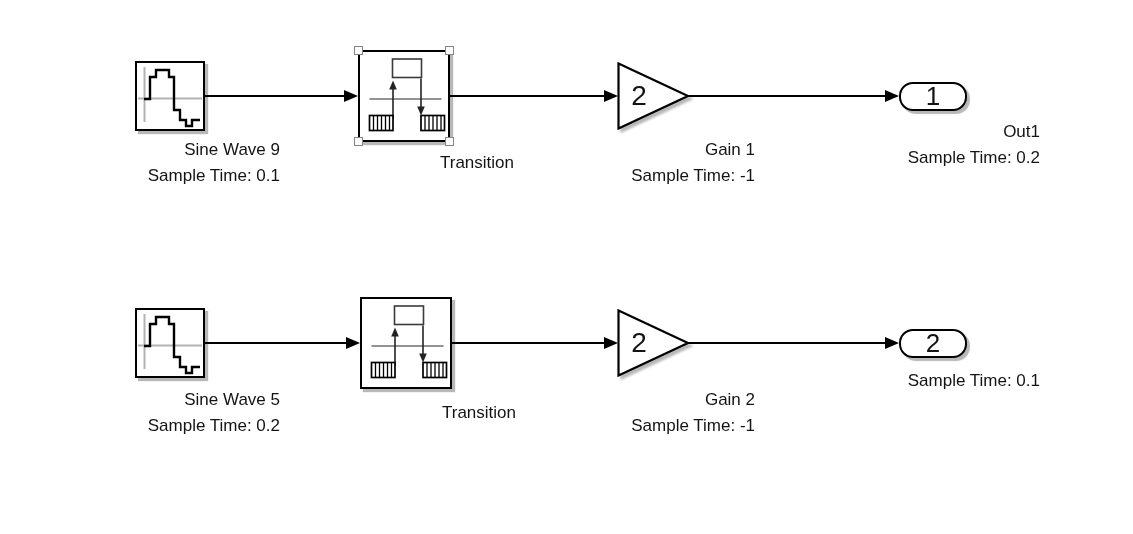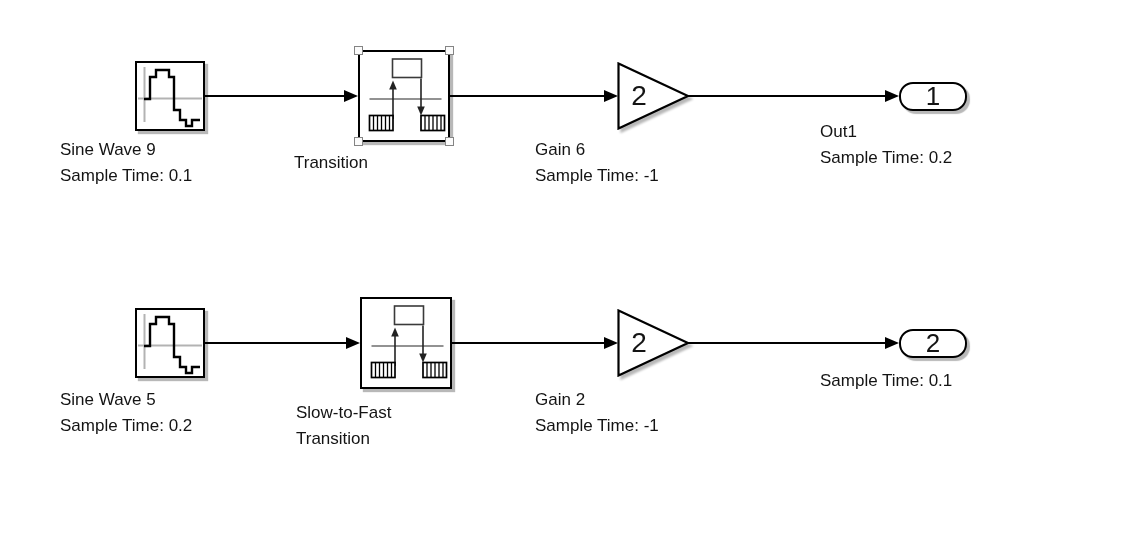--- a/index.html
+++ b/index.html
@@ -44,21 +44,21 @@
   
   .wire{position:absolute;height:2px;background:#000;}
   .arrow{
     position:absolute;width:0;height:0;
     border-top:6px solid transparent;
     border-bottom:6px solid transparent;
     border-left:14px solid #000;
   }
   
   .label{
-    position:absolute;width:220px;text-align:left;
+    position:absolute;width:220px;text-align:right;
     font-size:17px;line-height:26px;white-space:nowrap;
   }
 </style>
 </head>
 <body>
 
 <div class="canvas">
 
   <div class="block sine" style="left:135px;top:61px">
     <svg width="66" height="66" viewBox="0 0 66 66">
@@ -116,21 +116,21 @@
   </div>
 
   <div class="label" style="left:60px;top:137px">
     <div>Sine Wave 9</div>
     <div>Sample Time: 0.1</div>
   </div>
   <div class="label" style="left:294px;top:150px">
     <div>Transition</div>
   </div>
   <div class="label" style="left:535px;top:137px">
-    <div>Gain 6</div>
+    <div>Gain 1</div>
     <div>Sample Time: -1</div>
   </div>
   <div class="label" style="left:820px;top:119px">
     <div>Out1</div>
     <div>Sample Time: 0.2</div>
   </div>
 
   <div class="block sine" style="left:135px;top:308px">
     <svg width="66" height="66" viewBox="0 0 66 66">
       <line x1="7.5" y1="4" x2="7.5" y2="59" stroke="#b3b3b3" stroke-width="2"></line>
@@ -180,21 +180,20 @@
 
   <div class="outport" style="left:899px;top:329px">
     <span>2</span>
   </div>
 
   <div class="label" style="left:60px;top:387px">
     <div>Sine Wave 5</div>
     <div>Sample Time: 0.2</div>
   </div>
   <div class="label" style="left:296px;top:400px">
-    <div>Slow-to-Fast</div>
     <div>Transition</div>
   </div>
   <div class="label" style="left:535px;top:387px">
     <div>Gain 2</div>
     <div>Sample Time: -1</div>
   </div>
   <div class="label" style="left:820px;top:368px">
     <div>Sample Time: 0.1</div>
   </div>
 

